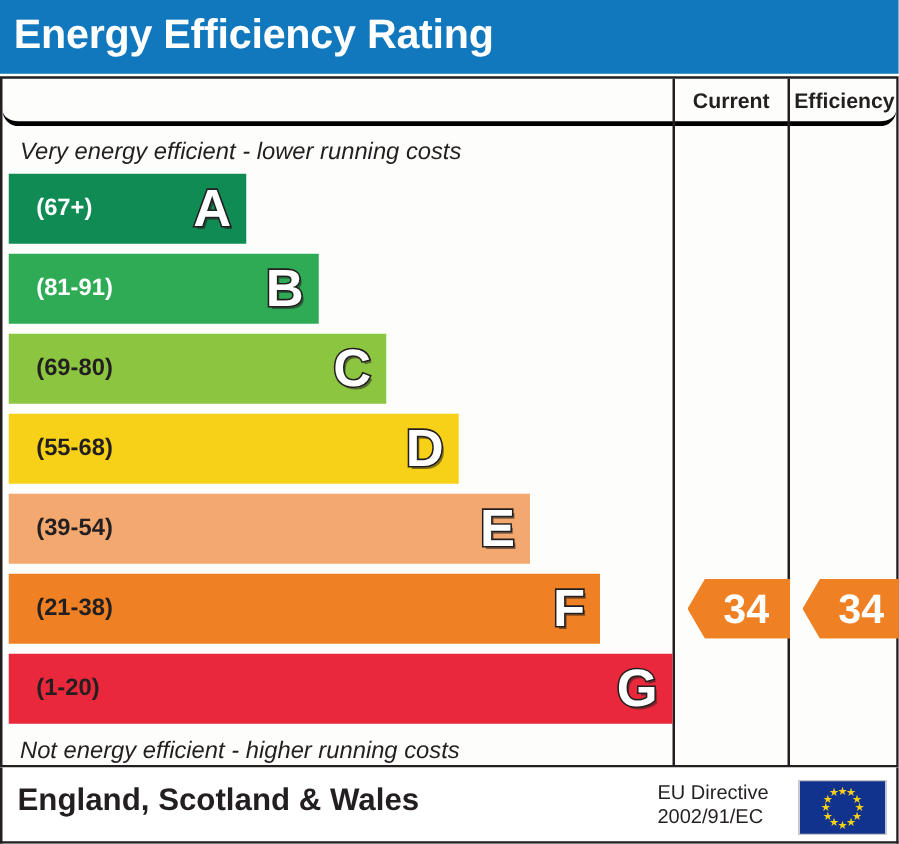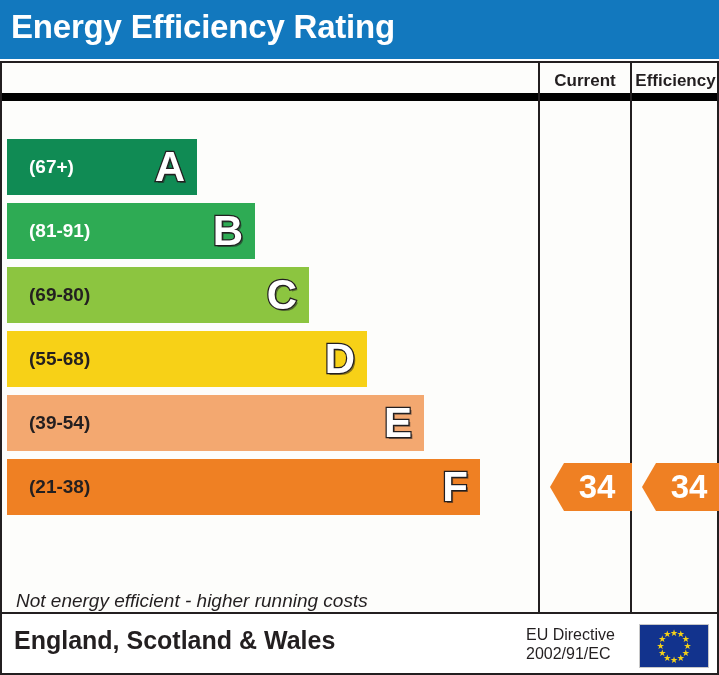--- a/index.html
+++ b/index.html
@@ -54,22 +54,23 @@
     background: #fdfdfb;
   }
 
   
   .col-header-row {
     position: absolute;
     left: 0;
     top: 0;
     width: 100%;
     height: 38px;
-    border-bottom: 8px solid #000000;
-    box-sizing: border-box;
+    border-bottom: 4px solid #000000;
+    box-sizing: border-box;
+    border-radius: 13px;
   }
   .col-head {
     position: absolute;
     top: 0;
     height: 36px;
     line-height: 36px;
     text-align: center;
     font-size: 17px;
     font-weight: bold;
     color: #231f20;
@@ -221,20 +222,21 @@
   <div class="frame">
 
     <div class="col-header-row">
       <div class="col-head current">Current</div>
       <div class="col-head potential">Efficiency</div>
     </div>
 
     <div class="vdiv v1"></div>
     <div class="vdiv v2"></div>
 
+    <div class="caption top">Very energy efficient - lower running costs</div>
     <div class="caption bottom">Not energy efficient - higher running costs</div>
 
     <div class="bars" id="bars-container">
         <div class="bar" style="top: 76px; width: 190px; background: rgb(16, 139, 84);">
           <span class="range light">(67+)</span>
           <span class="letter">A</span>
         </div>
         <div class="bar" style="top: 140px; width: 248px; background: rgb(46, 171, 84);">
           <span class="range light">(81-91)</span>
           <span class="letter">B</span>
@@ -247,20 +249,24 @@
           <span class="range dark">(55-68)</span>
           <span class="letter">D</span>
         </div>
         <div class="bar" style="top: 332px; width: 417px; background: rgb(243, 168, 112);">
           <span class="range dark">(39-54)</span>
           <span class="letter">E</span>
         </div>
         <div class="bar" style="top: 396px; width: 473px; background: rgb(239, 128, 35);">
           <span class="range dark">(21-38)</span>
           <span class="letter">F</span>
+        </div>
+        <div class="bar" style="top: 460px; width: 531px; background: rgb(233, 40, 60);">
+          <span class="range dark">(1-20)</span>
+          <span class="letter">G</span>
         </div>
       </div>
 
     <div class="rating current" id="rating-current" style="top: 400px; background: rgb(239, 128, 35);">
       <span>34</span>
     </div>
     <div class="rating potential" id="rating-potential" style="top: 400px; background: rgb(239, 128, 35);">
       <span>34</span>
     </div>
 

